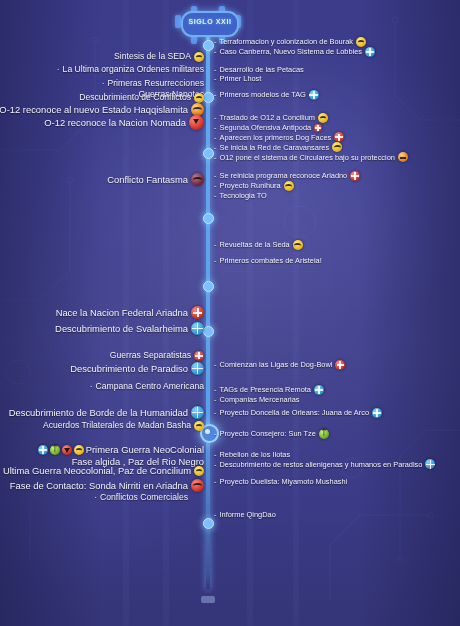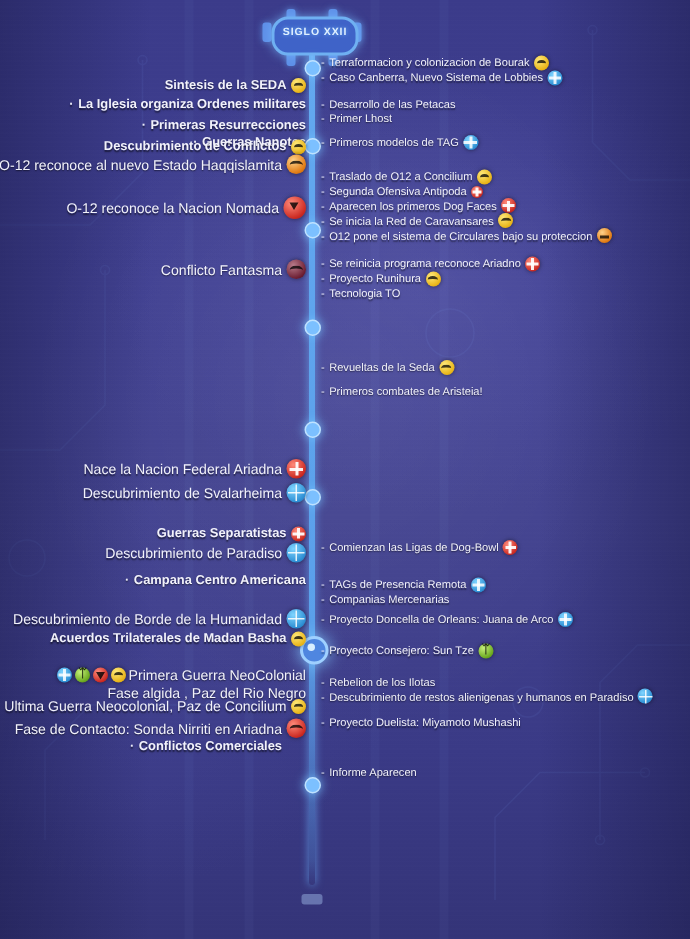--- a/index.html
+++ b/index.html
@@ -55,21 +55,21 @@
   .node.big::after{content:"";position:absolute;left:3px;top:3px;width:5px;height:5px;
     border-radius:50%;background:#d8eeff;}
 
   
   .entry{position:absolute;display:flex;align-items:flex-start;gap:3px;}
   .entry.left{flex-direction:row;justify-content:flex-end;right:256px;text-align:right;}
   .entry.right{left:214px;text-align:left;}
   .lines{display:flex;flex-direction:column;}
   .ln{font-size:7.4px;line-height:9.4px;color:#f2f2fb;white-space:nowrap;
       text-shadow:0 1px 1px rgba(0,0,0,.55);}
-  .ln.big{font-size:8.6px;line-height:11px;font-weight:bold;}
+  .ln.big{font-size:8.6px;line-height:11px;}
   .ln.bigger{font-size:9.4px;line-height:12px;}
   .row{display:flex;align-items:center;gap:3px;white-space:nowrap;}
   .row.r-right{justify-content:flex-end;}
 
   
   .ic{display:inline-block;border-radius:50%;flex:0 0 auto;position:relative;
       box-shadow:0 0 3px rgba(0,0,0,.5);}
   .ic.s{width:8px;height:8px;}
   .ic.m{width:10px;height:10px;}
   .ic.l{width:13px;height:13px;}
@@ -167,21 +167,21 @@
       <span class="ln big">Sintesis de la SEDA</span>
       <span class="ic m ic-yellow ic-arc"></span>
     </div>
       </div>
   </div>
 
   <div class="entry left" style="top:64px">
     <div class="lines">
         <div class="row r-right">
       <span class="dash ln big">·</span>
-      <span class="ln big">La Iglesia organiza  Ordenes militares</span>
+      <span class="ln big">La Ultima organiza  Ordenes militares</span>
     </div>
       </div>
   </div>
 
   <div class="entry left" style="top:78px">
     <div class="lines">
       <div class="row r-right">
         <span class="dash ln big">·</span>
         <span class="ln big">Primeras Resurrecciones</span>
       </div>
@@ -203,21 +203,21 @@
 
   <div class="entry left" style="top:103px">
     <div class="lines">
         <div class="row r-right">
       <span class="ln bigger">O-12 reconoce al nuevo Estado Haqqislamita</span>
       <span class="ic l ic-orange ic-arc"></span>
     </div>
       </div>
   </div>
 
-  <div class="entry left" style="top:131px">
+  <div class="entry left" style="top:115px">
     <div class="lines">
         <div class="row r-right">
       <span class="ln bigger">O-12 reconoce la Nacion Nomada</span>
       <span class="ic xl ic-red ic-tri"></span>
     </div>
       </div>
   </div>
 
   <div class="entry left" style="top:173px">
     <div class="lines">
@@ -496,18 +496,18 @@
       <span class="dash ln">-</span>
       <span class="ln">Proyecto Duelista: Miyamoto Mushashi</span>
     </div>
       </div>
   </div>
 
   <div class="entry right" style="top:510px">
     <div class="lines">
         <div class="row">
       <span class="dash ln">-</span>
-      <span class="ln">Informe Aparecen</span>
+      <span class="ln">Informe QingDao</span>
     </div>
       </div>
   </div>
 
 </div>
 
 </body></html>

